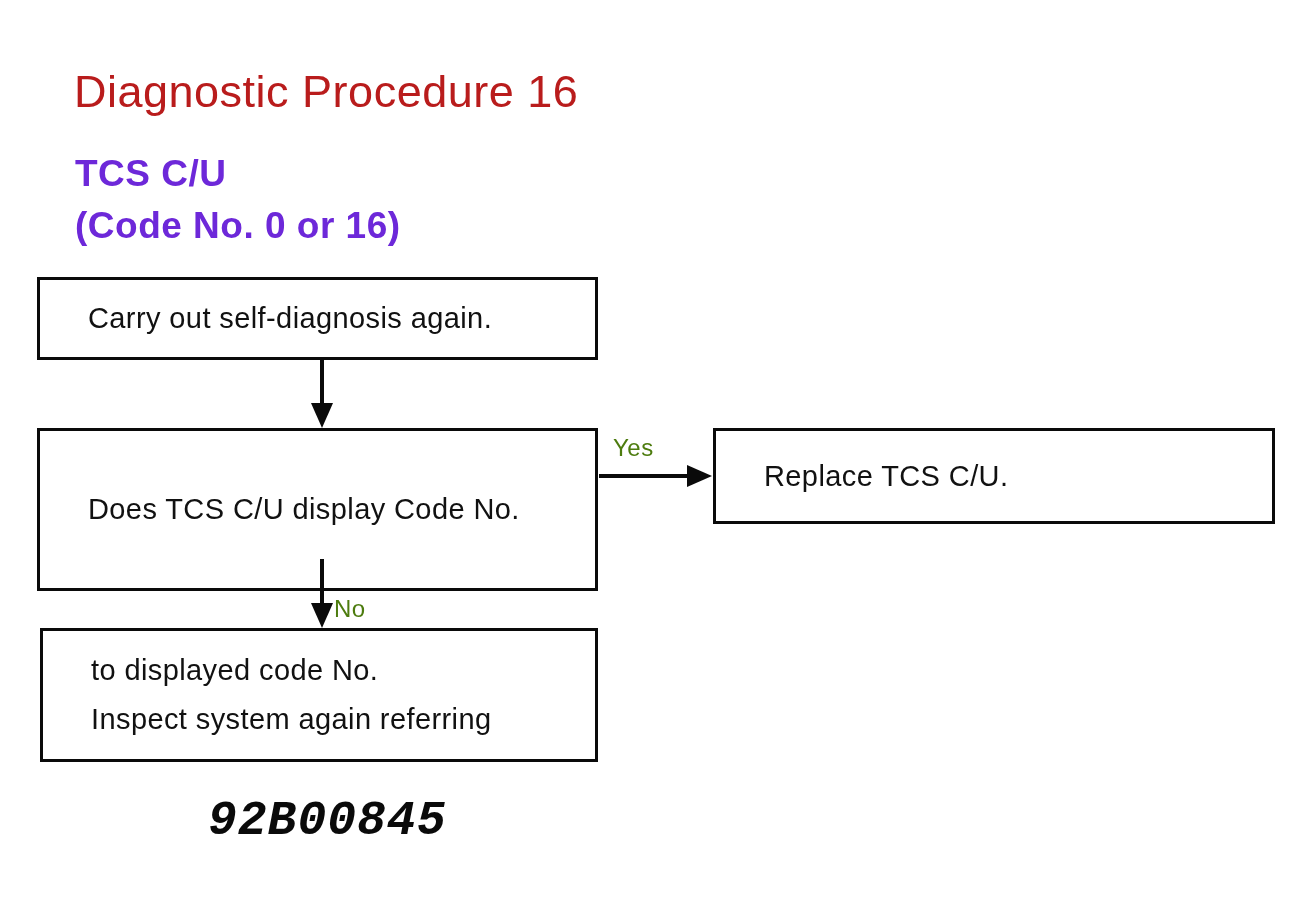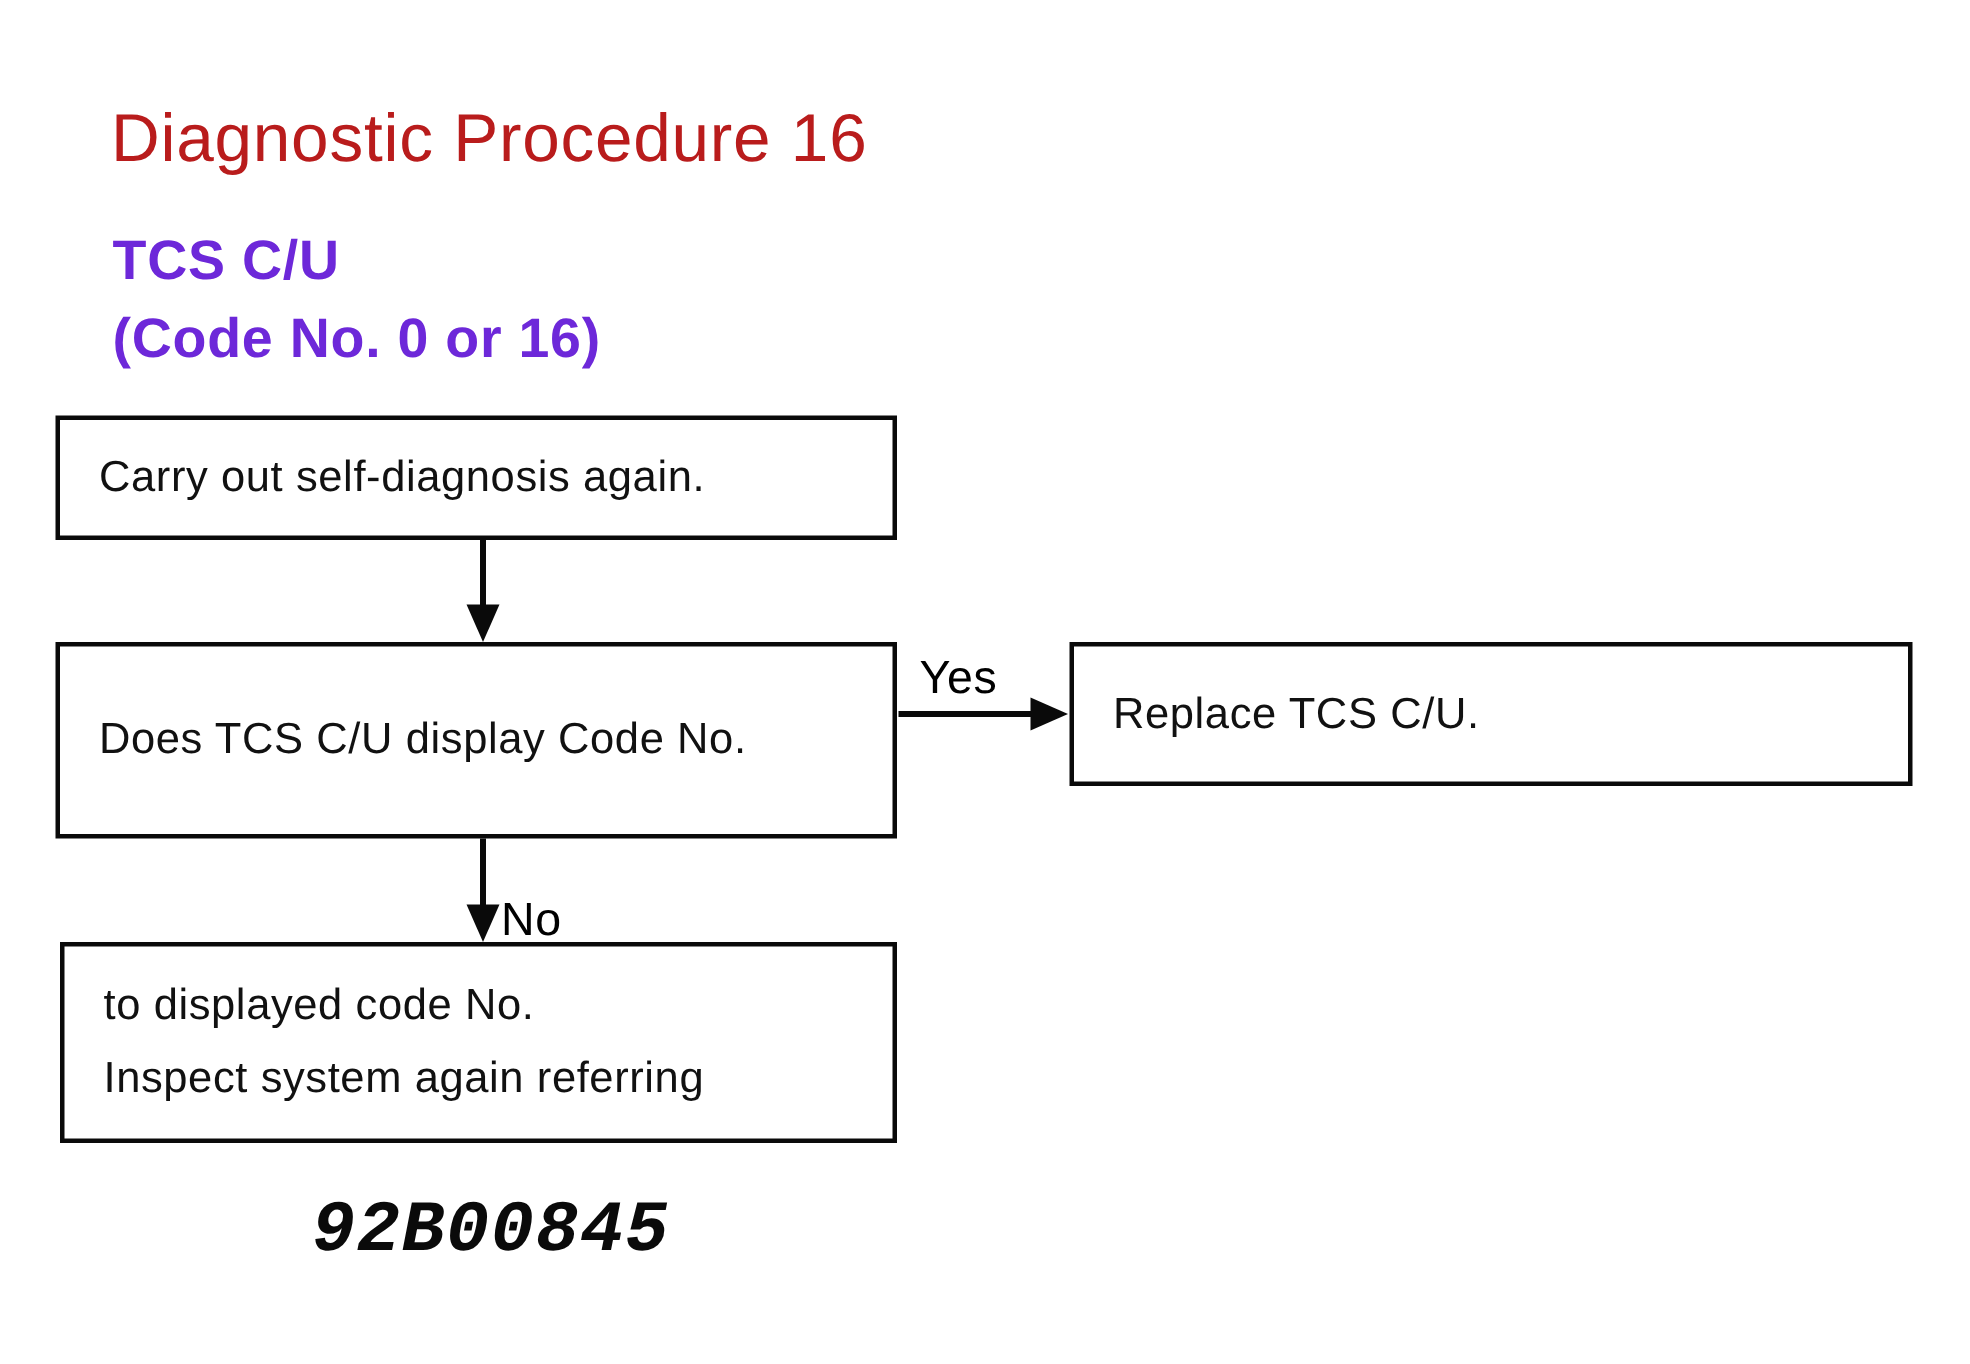--- a/index.html
+++ b/index.html
@@ -41,36 +41,37 @@
     border: 3px solid #0a0a0a;
     background: #ffffff;
     box-sizing: border-box;
     display: flex;
     flex-direction: column;
     justify-content: center;
     font-size: 29px;
     line-height: 49px;
     letter-spacing: 0.4px;
     color: #111111;
+    padding-left: 22px;
   }
   .node .node-line { padding-left: 26px; padding-right: 10px; }
   #node-step1   { left: 37px;  top: 277px; width: 561px; height: 83px;  }
-  #node-decision{ left: 37px;  top: 428px; width: 561px; height: 131px; }
+  #node-decision{ left: 37px;  top: 428px; width: 561px; height: 163px; }
   #node-replace { left: 713px; top: 428px; width: 562px; height: 96px;  }
   #node-inspect { left: 40px;  top: 628px; width: 558px; height: 134px; }
   .connectors {
     position: absolute;
     left: 0;
     top: 0;
     pointer-events: none;
   }
   .edge-label {
     position: absolute;
-    font-size: 31px;
-    color: #000000;
+    font-size: 24px;
+    color: #4d7c0f;
     letter-spacing: 0.5px;
     text-align: center;
   }
   #edge-label-yes { left: 613px; top: 434px; }
   #edge-label-no  { left: 334px; top: 595px; }
   .figure-code {
     position: absolute;
     left: 208px;
     top: 794px;
     font-family: Liberation Mono, monospace;

